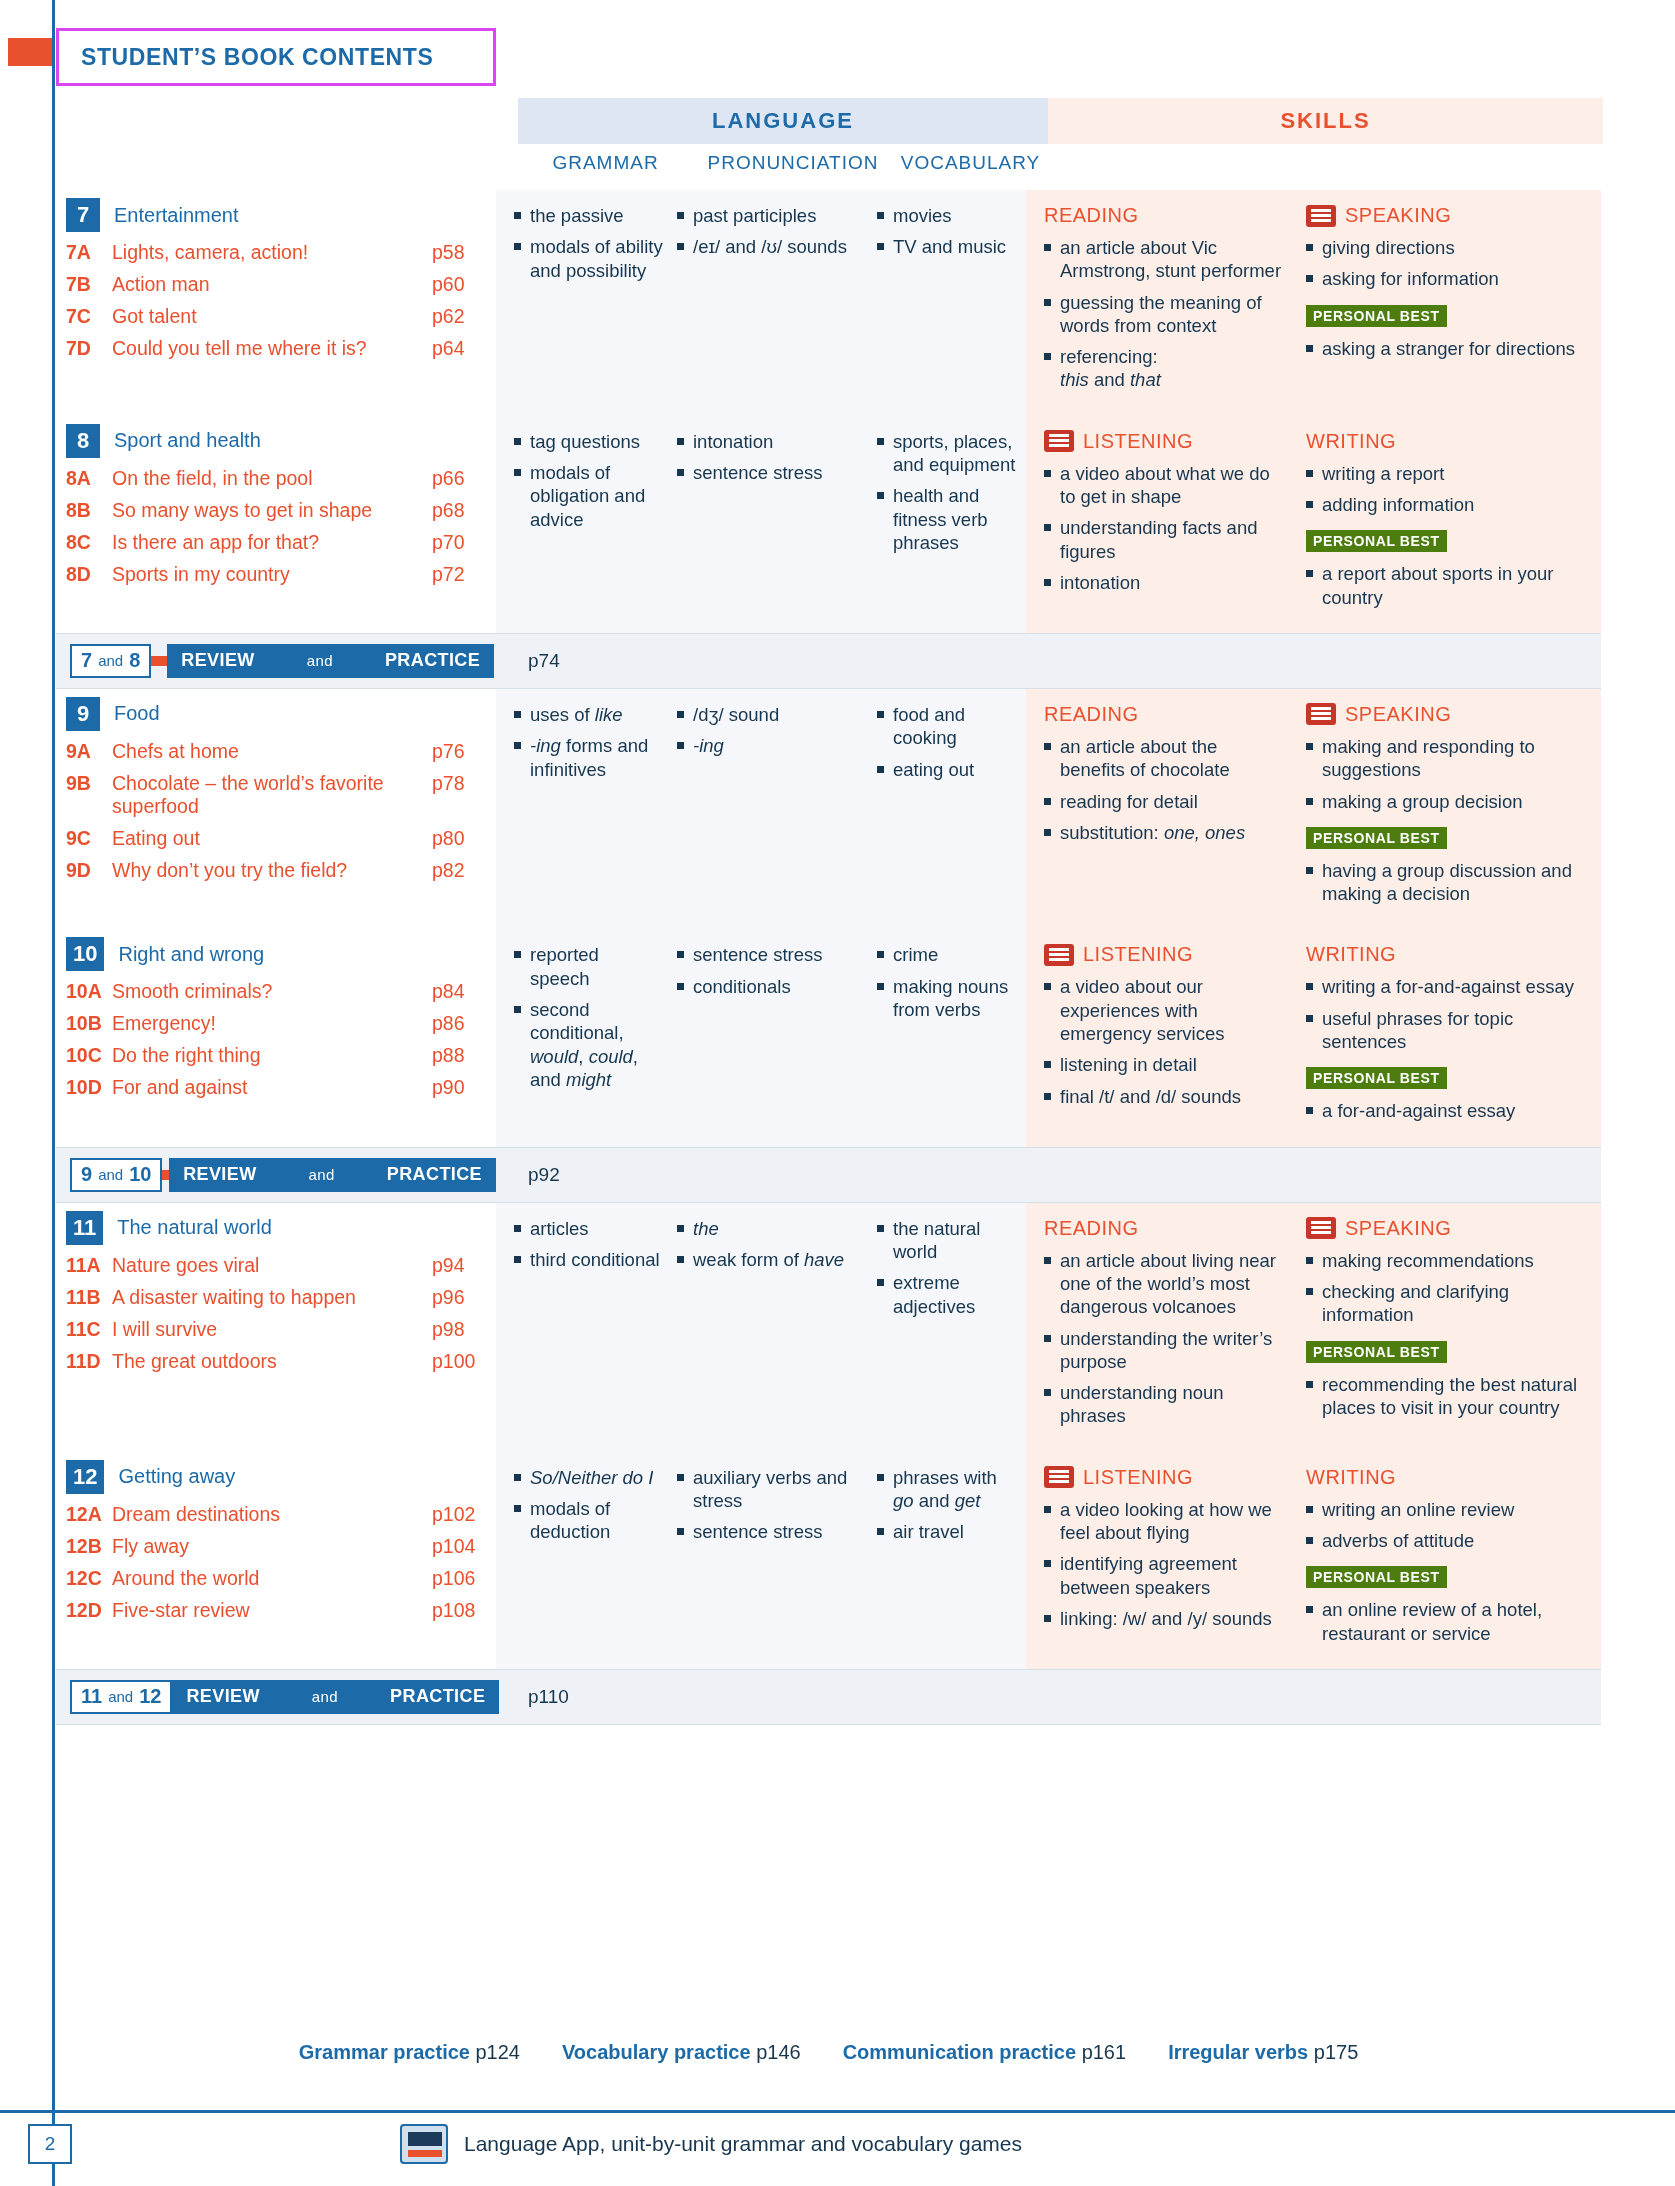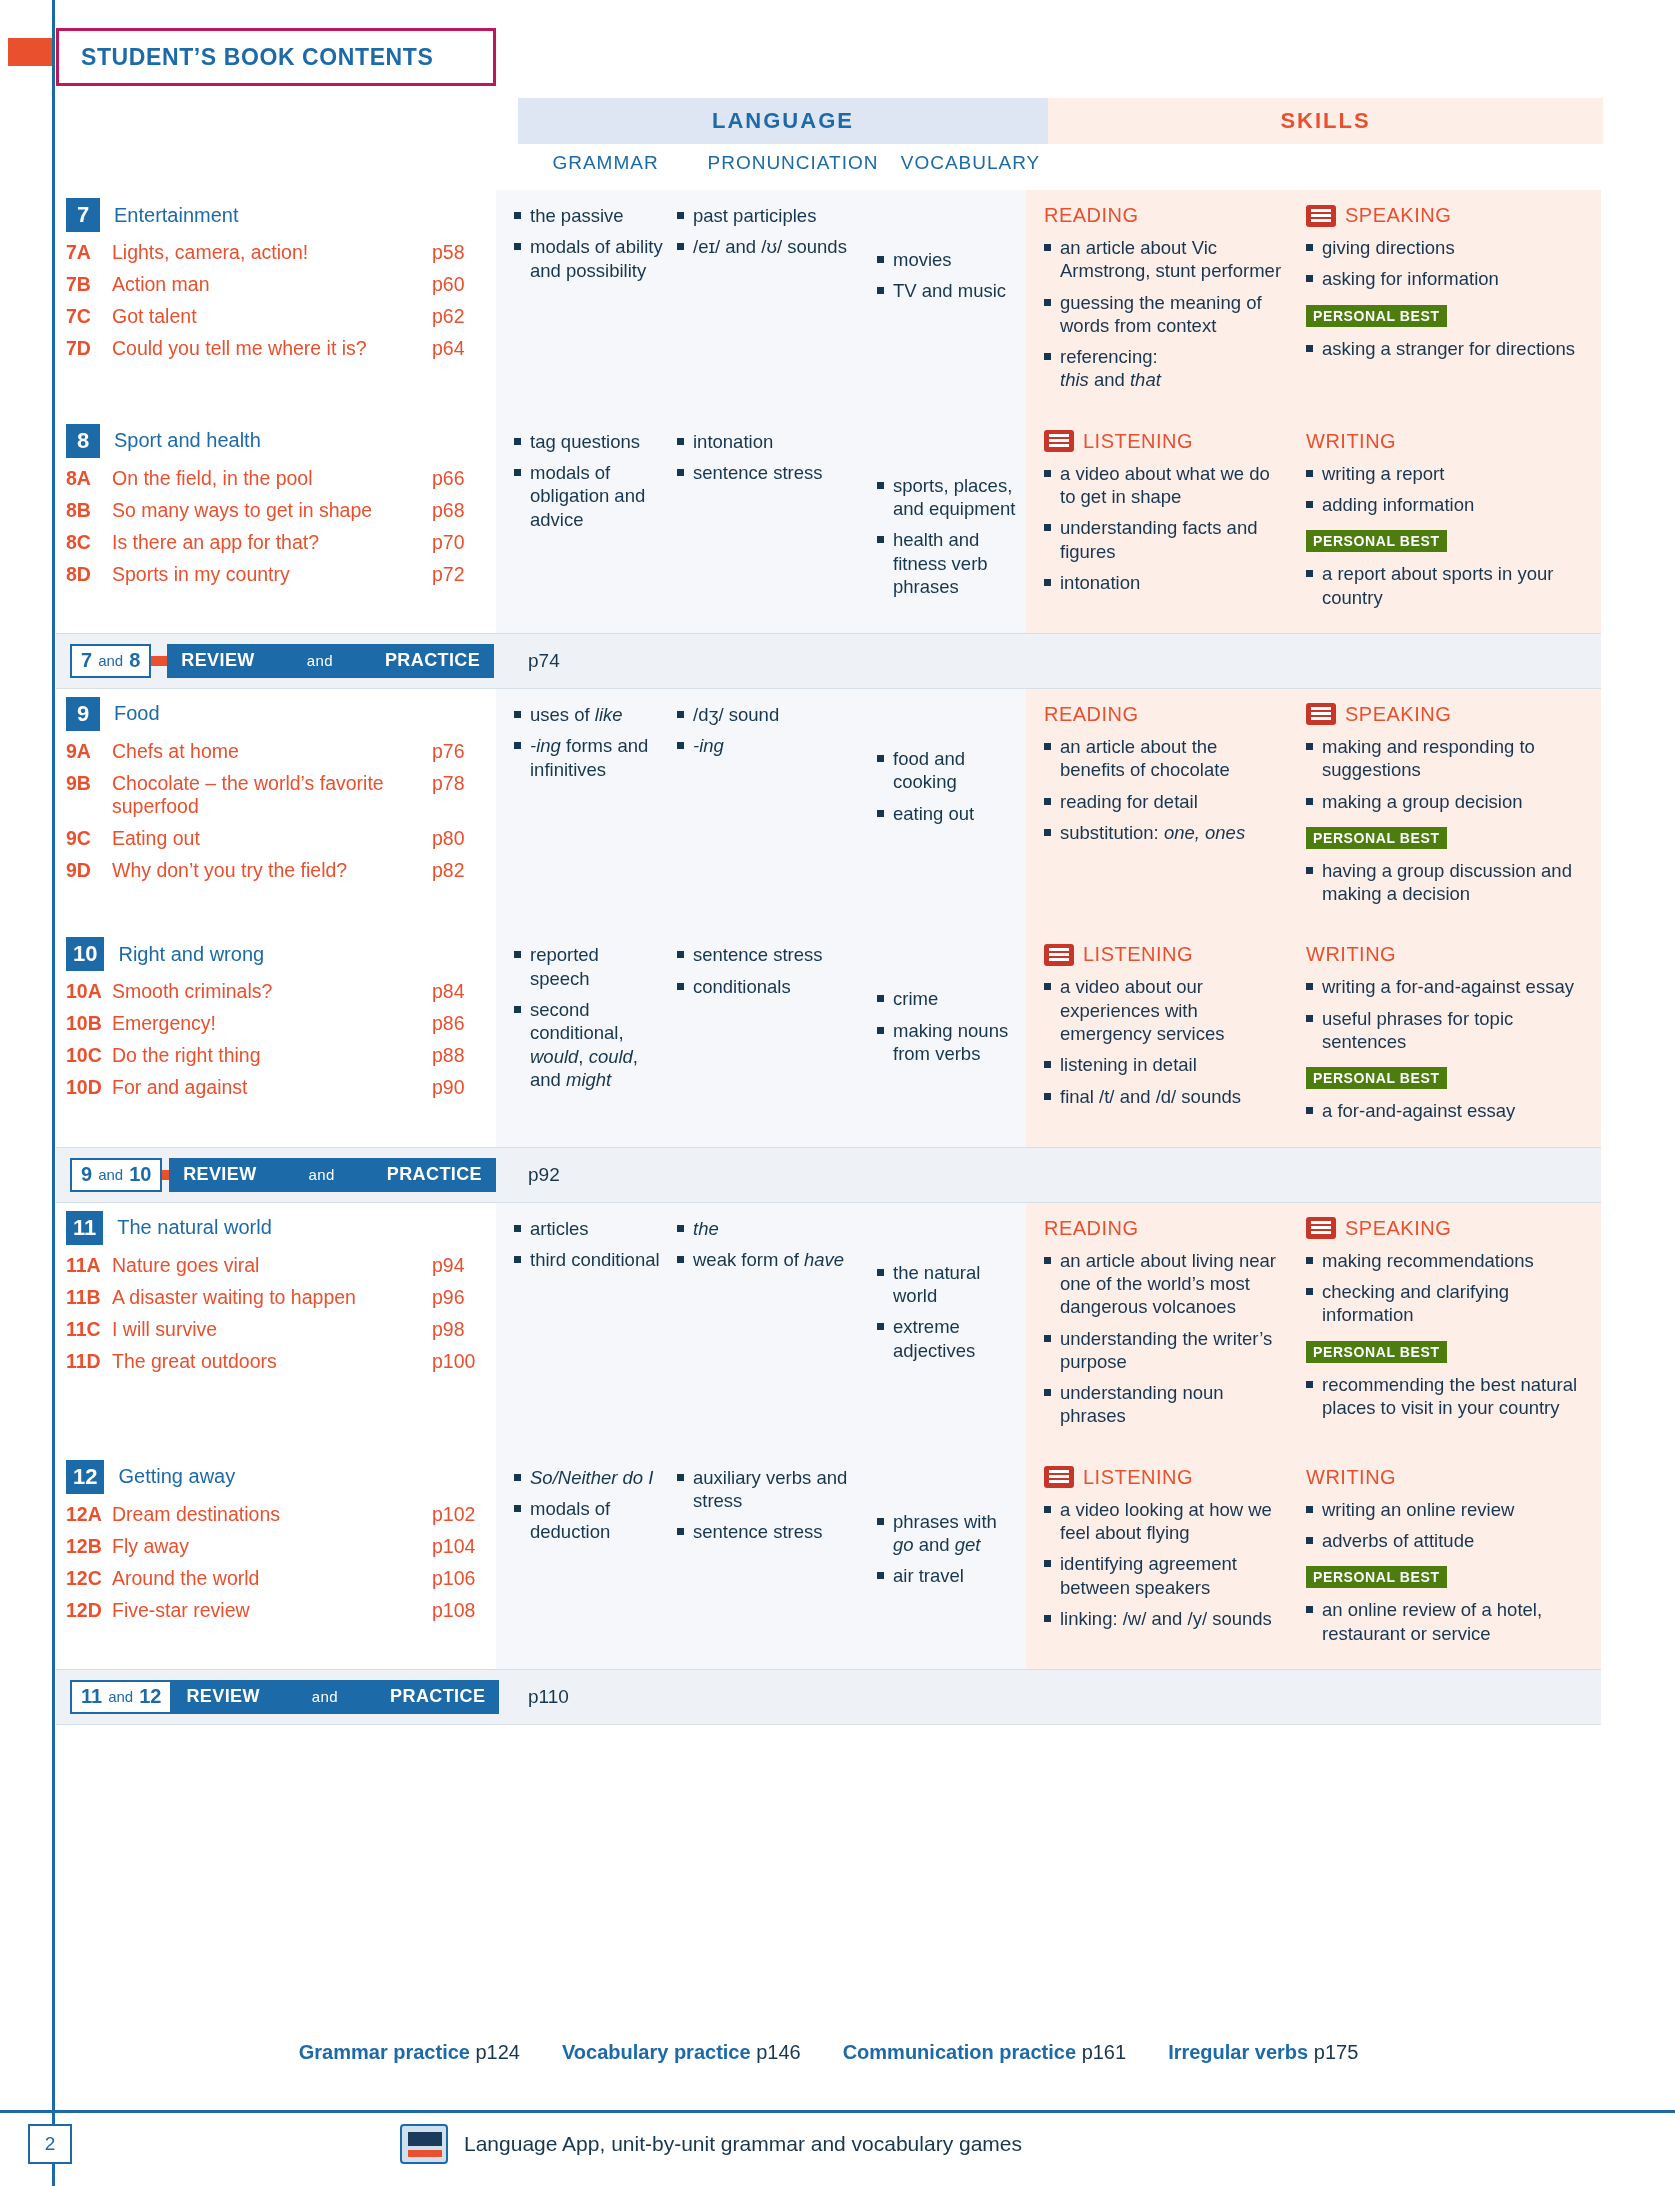--- a/index.html
+++ b/index.html
@@ -14,21 +14,21 @@
   }
   .page { position:relative; width:1675px; height:2186px; }
 
   
   .left-rule { position:absolute; left:52px; top:0; bottom:0; width:3px; background:#1c6aa8; }
   .left-tab { position:absolute; left:8px; top:38px; width:44px; height:28px; background:#e8502e; }
 
   
   .title-box {
     position:absolute; left:56px; top:28px; width:440px; height:58px;
-    border:3px solid #be185d; background:#fff;
+    border:3px solid #d946ef; background:#fff;
     display:flex; align-items:center; padding-left:22px;
   }
   .title-box .t {
     font-size:23px; font-weight:bold; letter-spacing:.6px; color:#1c6aa8;
   }
 
   
   .band-language {
     position:absolute; left:518px; top:98px; width:530px; height:46px;
     background:#dfe6f3; color:#1c6aa8; font-weight:bold; font-size:22px;
@@ -50,21 +50,21 @@
 
   
   .grid { position:absolute; left:56px; top:190px; width:1545px; }
   .unit { display:flex; width:1545px; align-items:stretch; }
   .col-left { width:440px; padding:8px 6px 14px 10px; }
   .col-lang { width:530px; background:#f5f7fa; display:flex; padding:14px 0 16px 0; }
   .col-skills { width:575px; background:#fdeee8; display:flex; padding:14px 0 16px 0; }
 
   .lang-grammar { width:175px; padding:0 8px 0 18px; }
   .lang-pron { width:200px; padding:0 6px 0 6px; }
-  .lang-vocab { width:155px; padding:0 6px 0 6px;margin-top:44px; }
+  .lang-vocab { width:155px; padding:0 6px 0 6px; }
   .sk-a { width:270px; padding:0 12px 0 18px; }
   .sk-b { width:305px; padding:0 10px 0 10px; }
 
   
   .unit-head { display:flex; align-items:center; gap:14px; margin-bottom:6px; }
   .unit-num {
     min-width:34px; height:34px; background:#1c6aa8; color:#fff;
     font-size:22px; font-weight:bold; display:flex; align-items:center; justify-content:center;
     padding:0 7px;
   }

